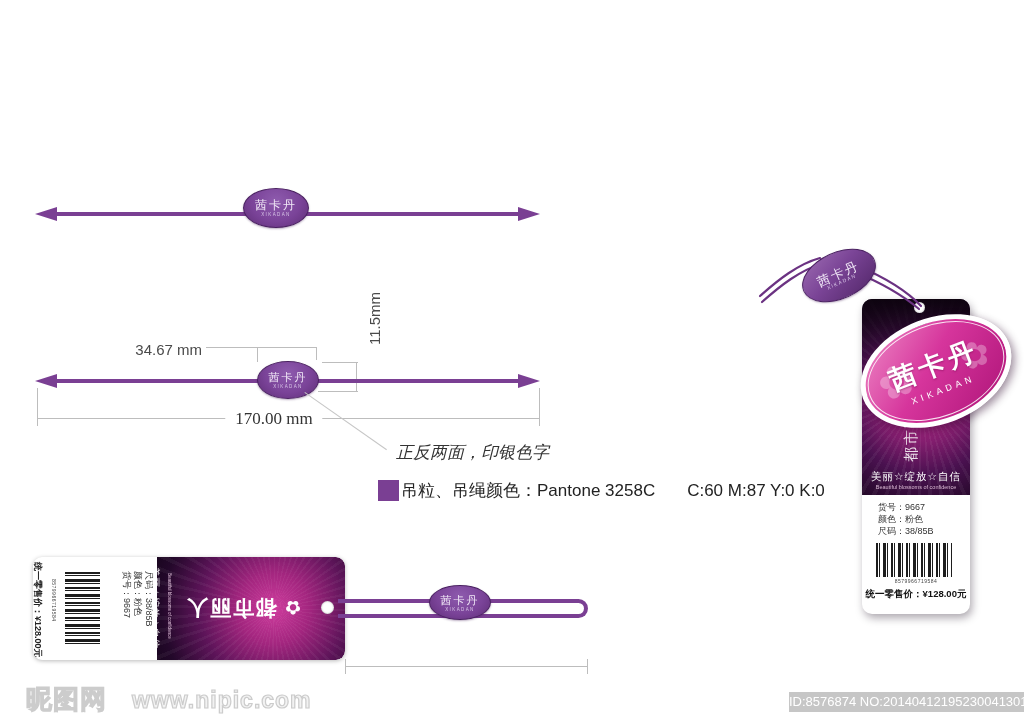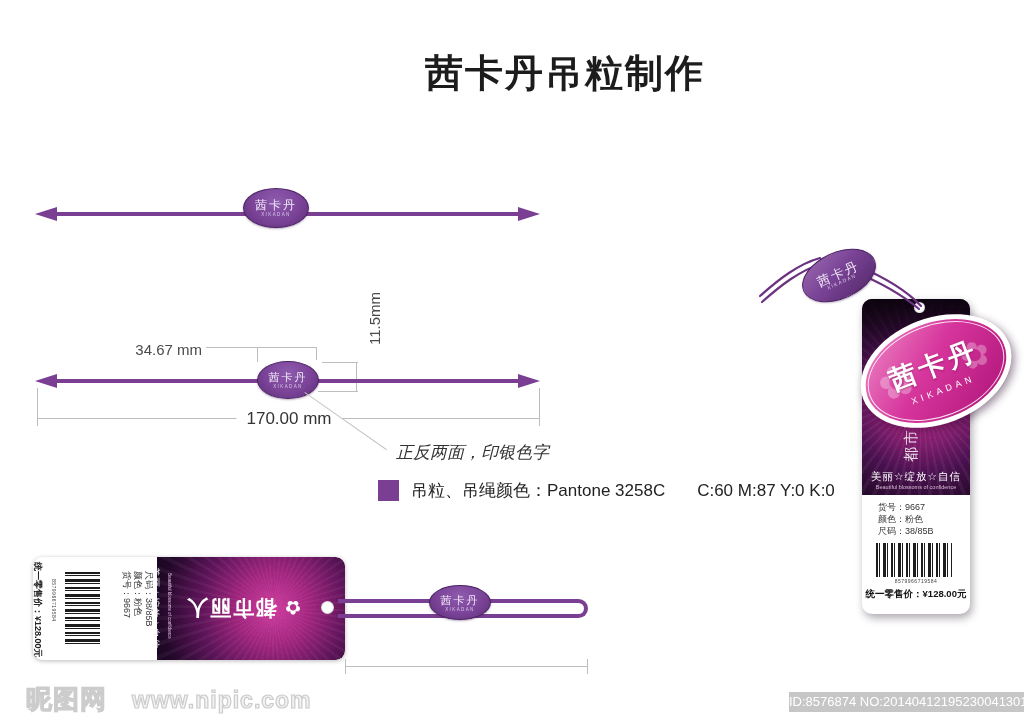--- a/index.html
+++ b/index.html
@@ -38,21 +38,21 @@
   .dim-label { position:absolute; color:#4a4a4a; font-size:15px; white-space:nowrap; }
   .dim-label-big { position:absolute; color:#333; font-size:17px; white-space:nowrap; background:#fff; padding:0 10px; }
   .leader { position:absolute; height:1px; background:#c6c6c6; transform-origin:0 0; }
   .note-text { position:absolute; color:#333; font-size:17px; white-space:nowrap;font-style:italic; }
   .vt  { position:absolute; white-space:nowrap; transform-origin:0 0; transform:rotate(90deg); }
   .vtu { position:absolute; white-space:nowrap; transform-origin:0 0; transform:rotate(-90deg); }
 
   
   .color-row { position:absolute; left:378px; top:479px; display:flex; align-items:center; }
   .swatch { width:21px; height:21px; background:#7a3f93; }
-  .color-row .lbl { margin-left:12px; font-size:17px; color:#222; white-space:nowrap; }
+  .color-row .lbl { margin-left:2px; font-size:17px; color:#222; white-space:nowrap; }
   .color-row .cmyk { margin-left:32px; font-size:17px; color:#222; white-space:nowrap; }
 
   
   .tag-flat {
     position:absolute; left:33px; top:557px; width:312px; height:103px;
     background:#fff; border-radius:9px; box-shadow:0 1px 4px rgba(0,0,0,.28); overflow:hidden;
   }
   .tag-flat .purple {
     position:absolute; left:124px; top:0; right:0; bottom:0; border-radius:0 9px 9px 0;
     background:
@@ -137,21 +137,20 @@
   .id-bar {
     position:absolute; left:789px; top:692px; width:235px; height:20px;
     background:#c6c6c6; color:#ffffff; font-size:13px; line-height:20px; text-align:center; white-space:nowrap;
   }
 </style>
 </head>
 <body>
 
 <div class="canvas">
 
-  <div class="title">茜卡丹吊粒制作</div>
 
   <div>
     <div class="arrow left abs" style="left:35px; top:207px;"></div>
     <div class="string-line" style="left:54px; top:212px; width:466px;"></div>
     <div class="arrow right abs" style="left:518px; top:207px;"></div>
     <div class="bead" style="left:243px; top:188px; width:66px; height:40px;">
       <span class="cn">茜卡丹</span>
       <span class="en">XIKADAN</span>
     </div>
   </div>
@@ -172,21 +171,21 @@
     <div class="string-line" style="left:54px; top:379px; width:466px;"></div>
     <div class="arrow right abs" style="left:518px; top:374px;"></div>
     <div class="bead" style="left:257px; top:361px; width:62px; height:38px;">
       <span class="cn" style="font-size:11px;">茜卡丹</span>
       <span class="en">XIKADAN</span>
     </div>
 
     <div class="dim" style="left:37px; top:388px; width:1px; height:38px;"></div>
     <div class="dim" style="left:539px; top:388px; width:1px; height:38px;"></div>
     <div class="dim" style="left:37px; top:418px; width:503px; height:1px;"></div>
-    <div class="dim-label-big" style="left:289px; top:409px; transform:translateX(-50%);">170.00 mm</div>
+    <div class="dim-label-big" style="left:274px; top:409px; transform:translateX(-50%);font-family:Liberation Serif, serif;">170.00 mm</div>
 
     <div class="leader" style="left:305px; top:392px; width:100px; transform:rotate(35deg);"></div>
     <div class="note-text" style="left:396px; top:441px;">正反两面，印银色字</div>
   </div>
 
   <div class="color-row">
     <div class="swatch"></div>
     <span class="lbl">吊粒、吊绳颜色：Pantone 3258C</span>
     <span class="cmyk">C:60 M:87 Y:0 K:0</span>
   </div>

